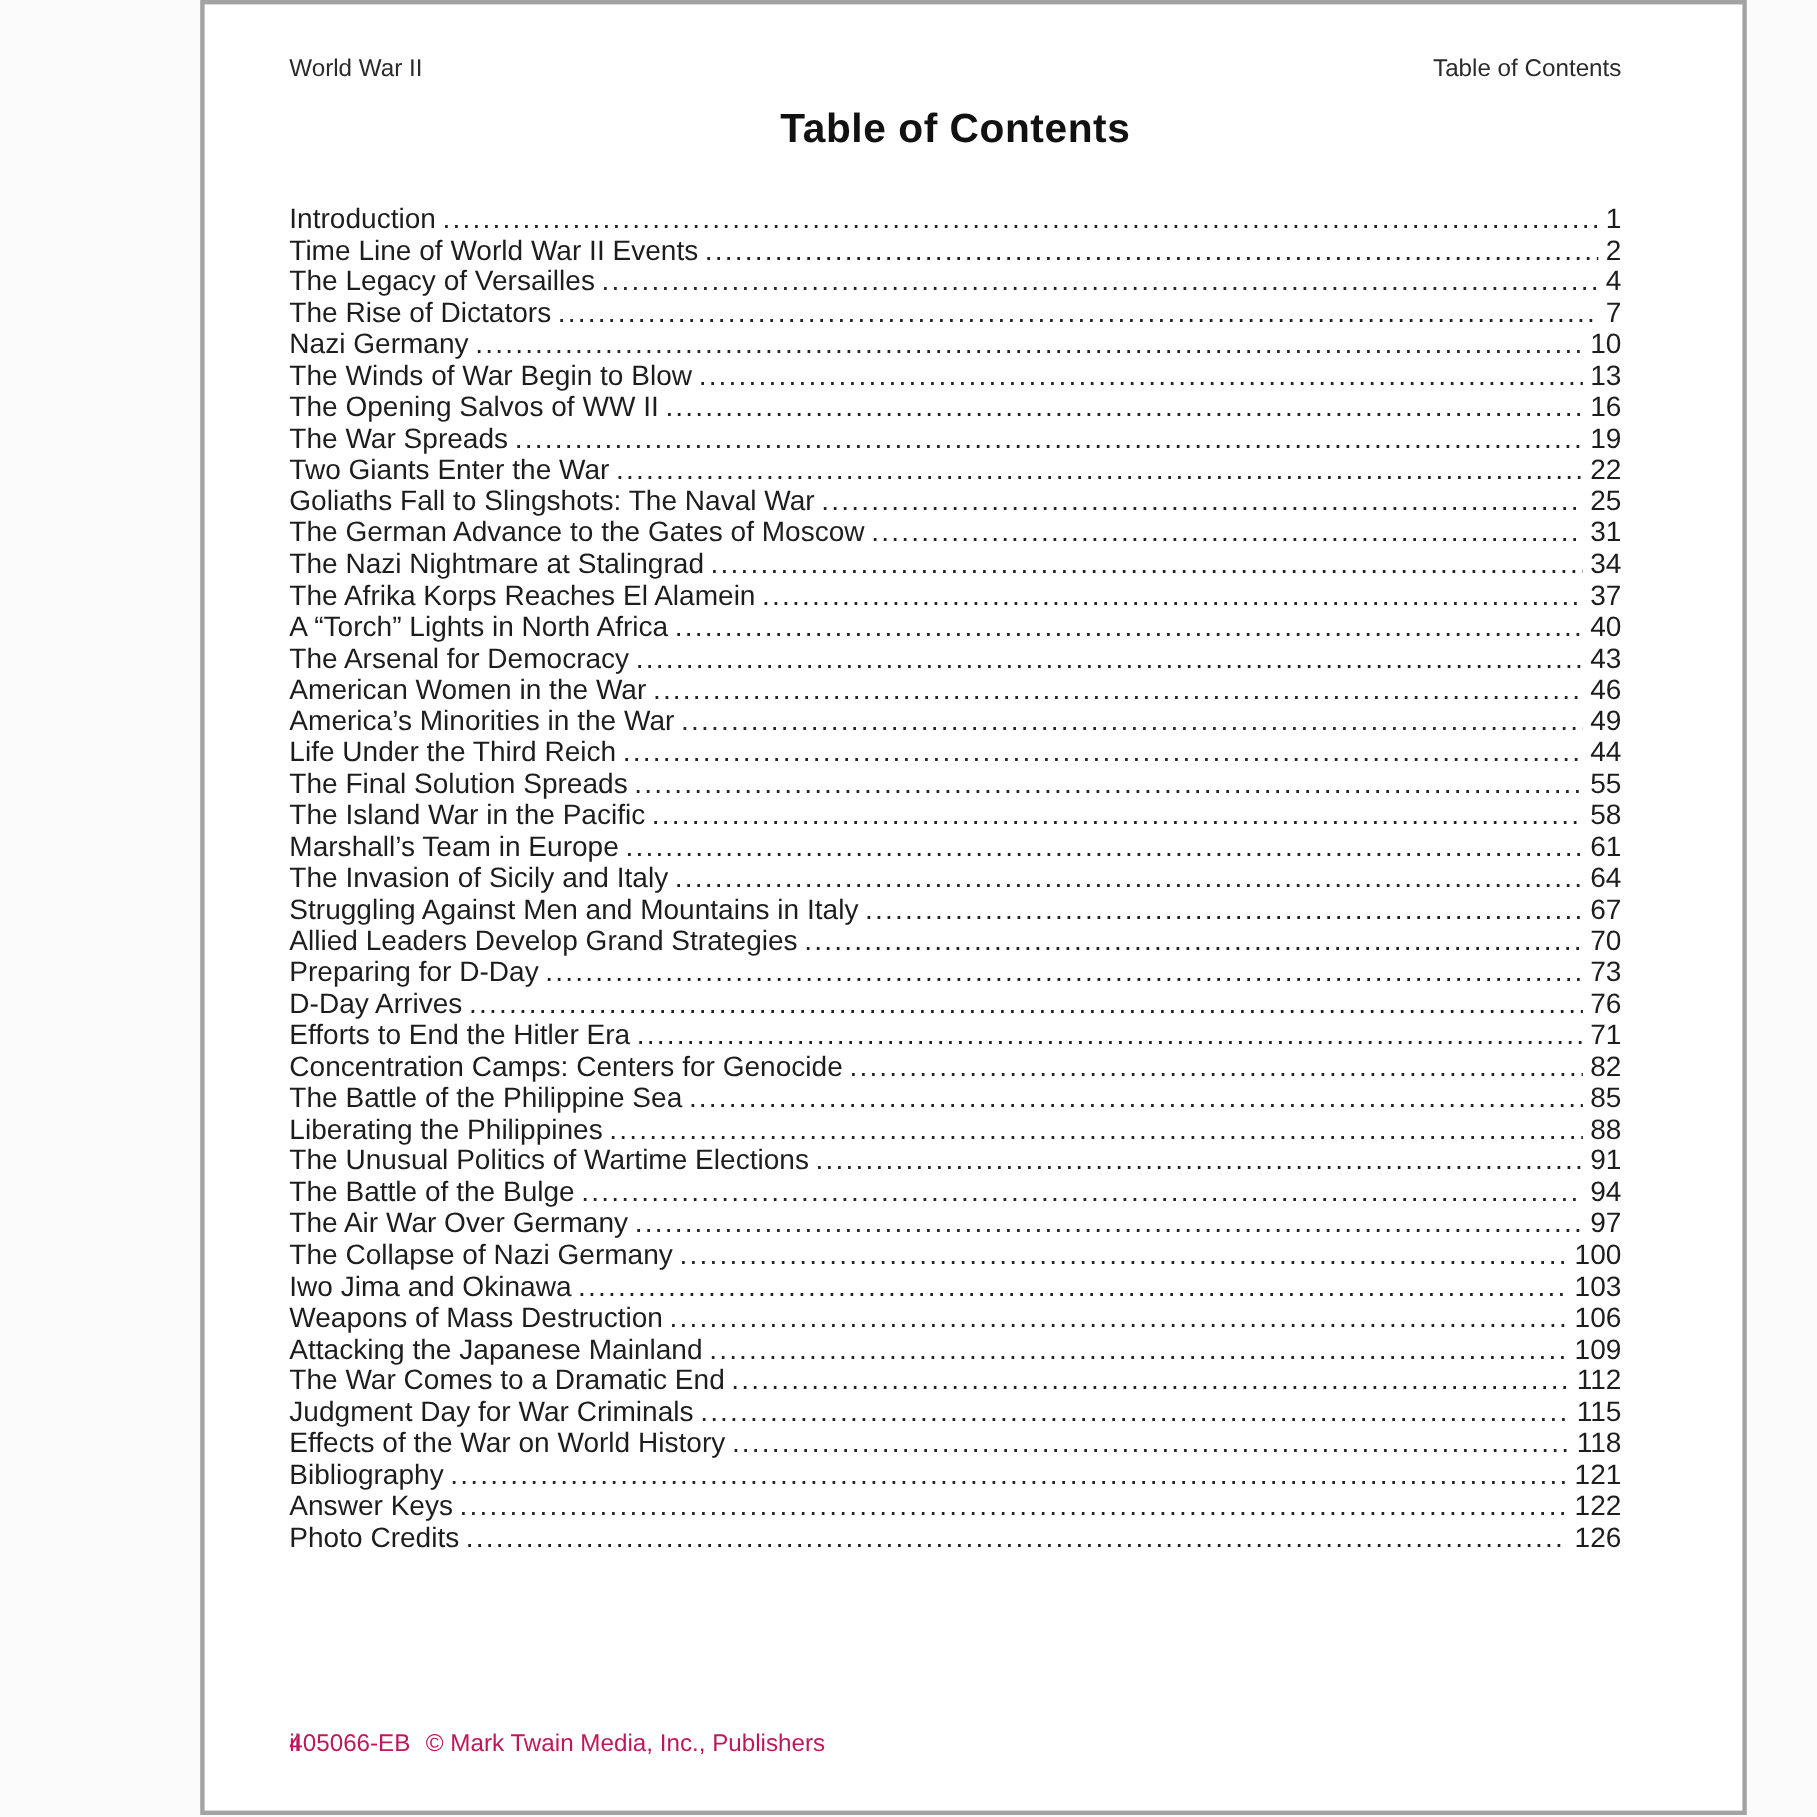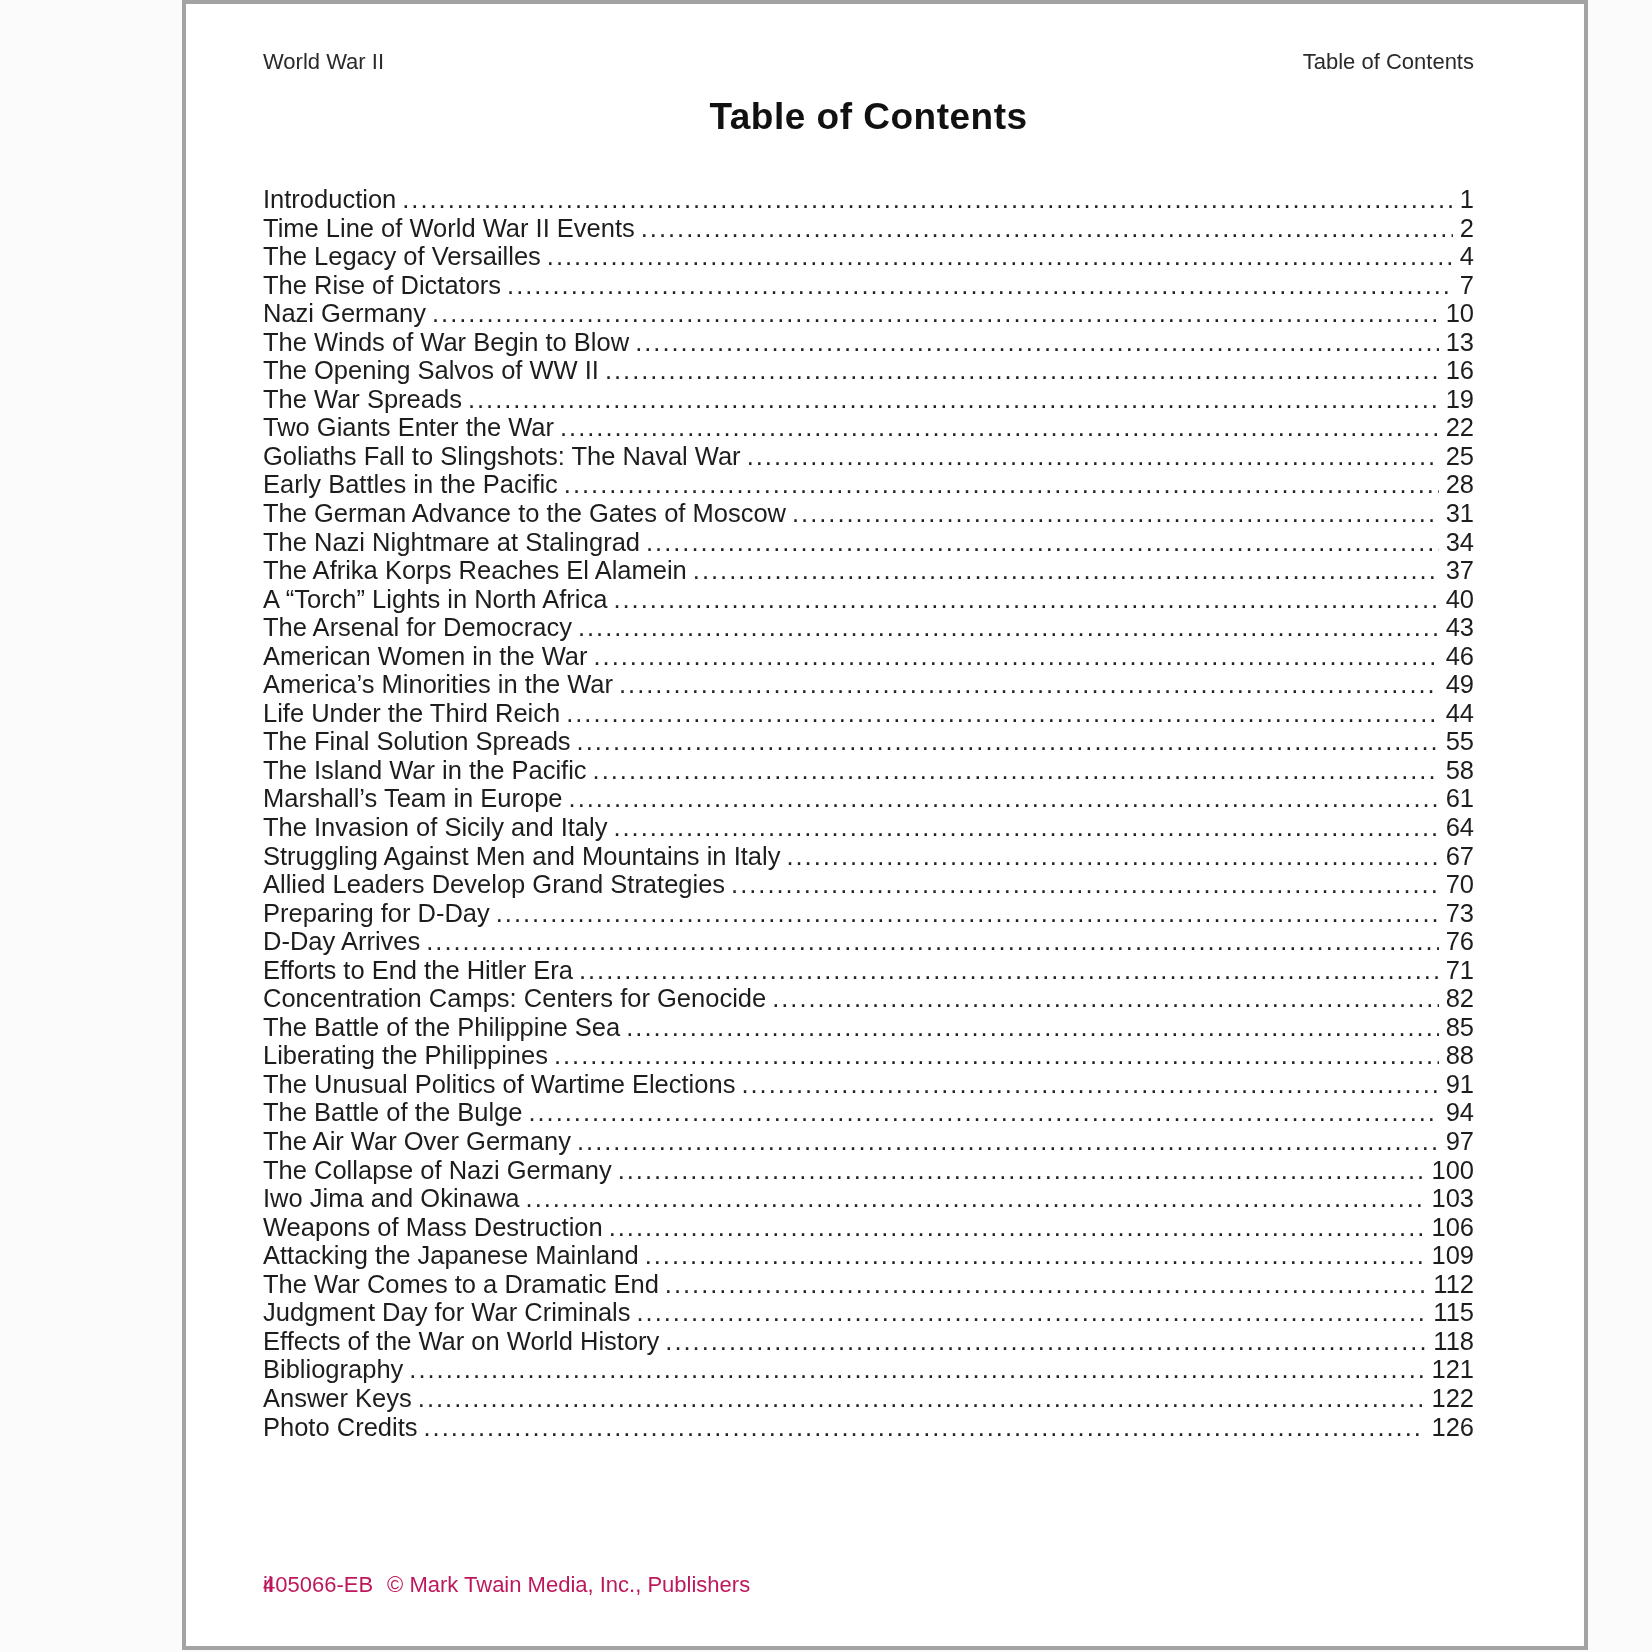--- a/index.html
+++ b/index.html
@@ -151,25 +151,20 @@
       <span class="toc-leader"></span>
       <span class="toc-page">22</span>
     </div>
 
     <div class="toc-row">
       <span class="toc-title">Goliaths Fall to Slingshots: The Naval War</span>
       <span class="toc-leader"></span>
       <span class="toc-page">25</span>
     </div>
 
-    <div class="toc-row">
-      <span class="toc-title">Early Battles in the Pacific</span>
-      <span class="toc-leader"></span>
-      <span class="toc-page">28</span>
-    </div>
 
     <div class="toc-row">
       <span class="toc-title">The German Advance to the Gates of Moscow</span>
       <span class="toc-leader"></span>
       <span class="toc-page">31</span>
     </div>
 
     <div class="toc-row">
       <span class="toc-title">The Nazi Nightmare at Stalingrad</span>
       <span class="toc-leader"></span>

